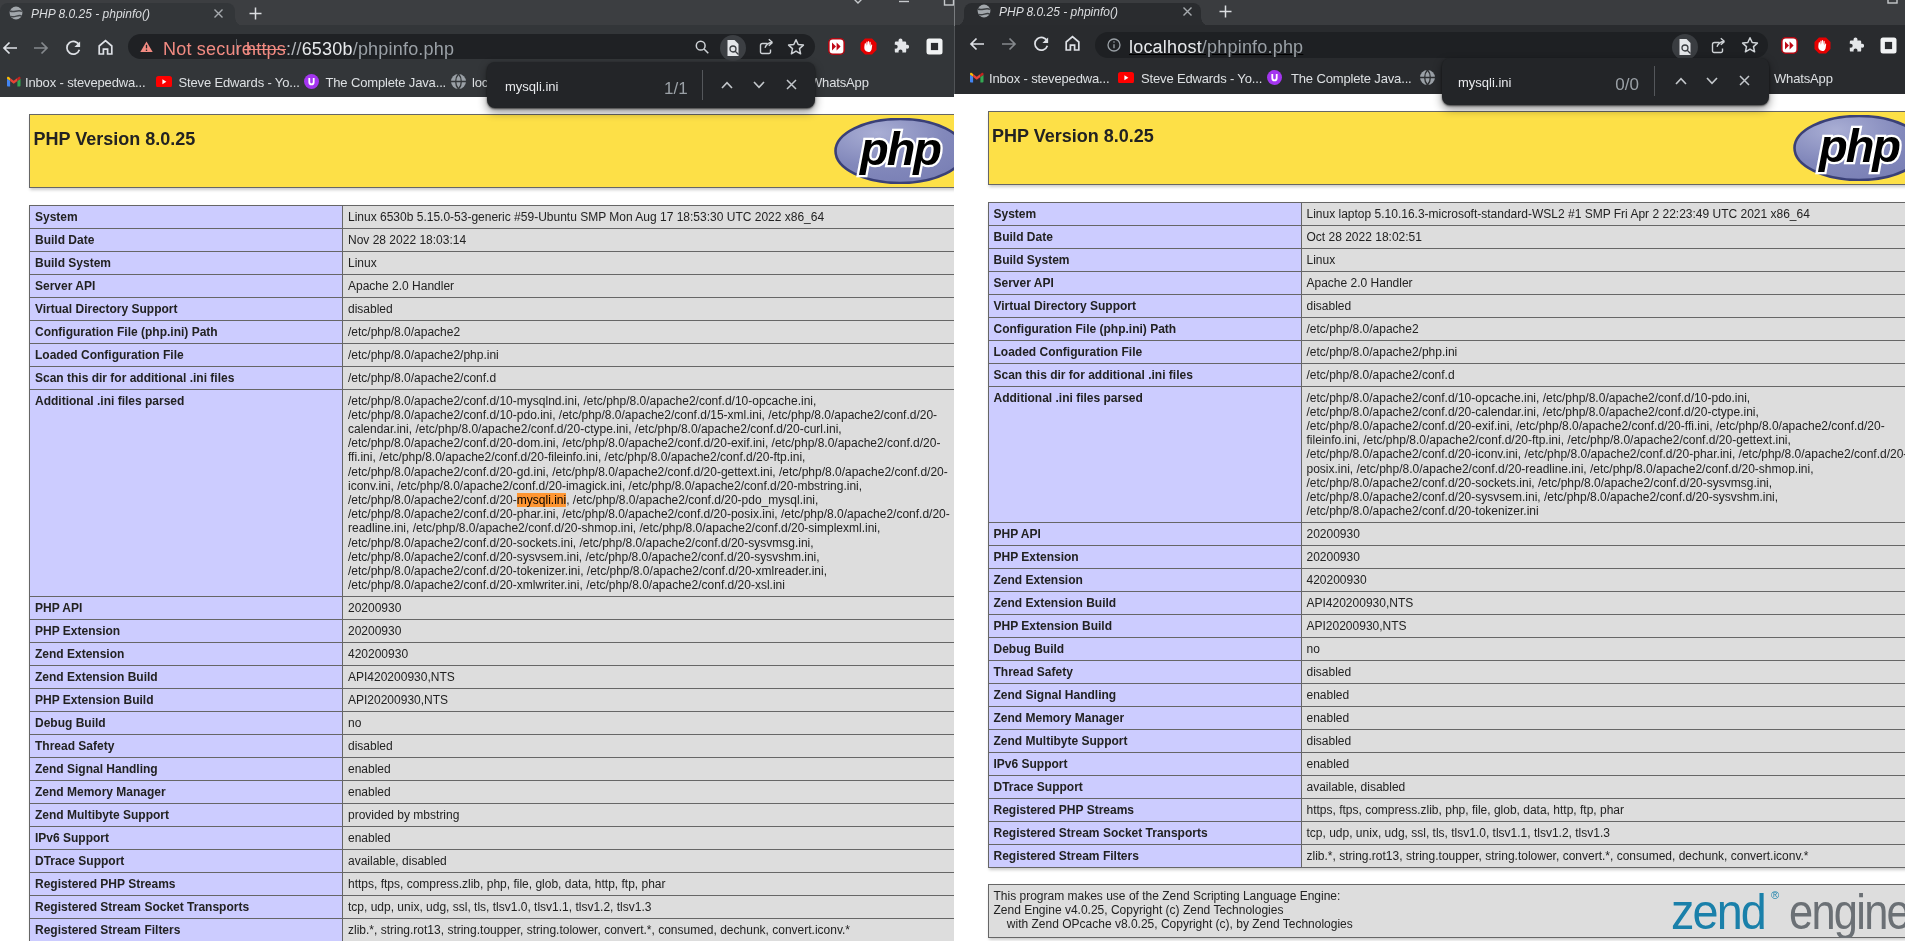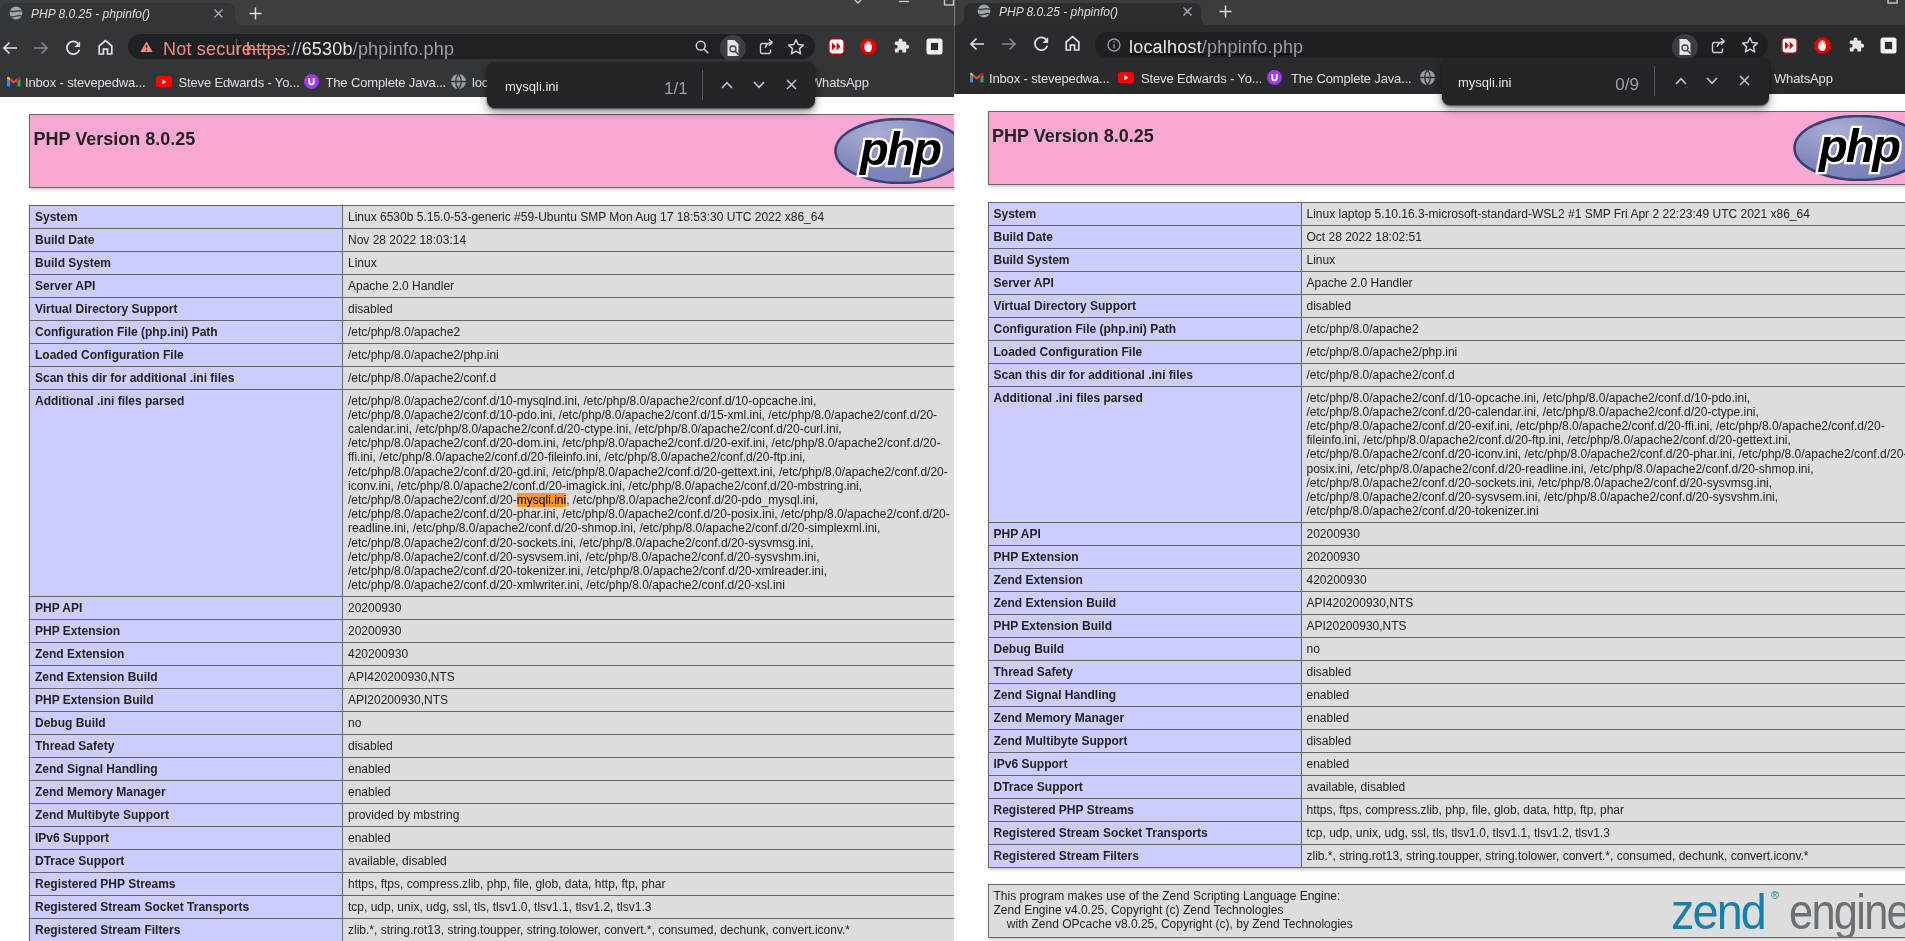--- a/index.html
+++ b/index.html
@@ -8,21 +8,21 @@
 #winR{position:absolute;left:954px;top:0;width:951px;height:941px;overflow:hidden;}
 
 .tabtxt{font-size:12px;color:#dcdee1;white-space:nowrap;font-style:italic;}
 .bktxt{font-size:13px;color:#dde0e3;white-space:nowrap;letter-spacing:-0.15px;text-align:right;}
 .urltxt{font-size:18px;white-space:nowrap;letter-spacing:0.2px;}
 .findtxt{font-size:13px;color:#e8eaed;}
 .findcnt{font-size:17px;color:#9aa0a6;}
 svg{display:block;}
 
 .pg{position:absolute;width:934px;color:#222;}
-.hb{position:relative;background:#f9a8d4;border:1px solid #666;height:71.5px;box-shadow:1px 2px 3px #ccc;text-decoration:underline;}
+.hb{position:relative;background:#fde047;border:1px solid #666;height:71.5px;box-shadow:1px 2px 3px #ccc;text-decoration:underline;}
 .hb h1{margin:0;position:absolute;left:3.5px;top:13.5px;font-size:18px;font-weight:bold;color:#222;white-space:nowrap;}
 .pg table{border-collapse:collapse;width:934px;box-shadow:1px 2px 3px #ccc;table-layout:fixed;}
 .pg td{border:1px solid #666;padding:4px 5px;font-size:12px;line-height:14px;vertical-align:baseline;overflow:hidden;}
 td.e{background:#ccccff;font-weight:bold;width:302px;}
 td.v{background:#dddddd;}
 .ini{line-height:14.2px;display:block;}
 .hl{background:#ff9632;color:#000;}
 .lic{position:relative;background:#dddddd;border:1px solid #666;margin-top:16px;height:44px;padding:4px 5px;font-size:12px;line-height:14px;box-shadow:1px 2px 3px #ccc;}
 </style></head>
 <body>
@@ -511,21 +511,21 @@
       <svg style="position:absolute;left:682px;top:-1px;" width="258" height="54" viewBox="0 0 258 54">
         <text x="0" y="45" font-family="'Liberation Sans',sans-serif" font-size="50" letter-spacing="-2" fill="#1a80aa" textLength="94" lengthAdjust="spacingAndGlyphs">zend</text>
         <text x="100" y="15" font-family="'Liberation Sans',sans-serif" font-size="11" fill="#1a80aa">®</text>
         <text x="118" y="45" font-family="'Liberation Sans',sans-serif" font-size="50" letter-spacing="-2" fill="#6b7075" textLength="120" lengthAdjust="spacingAndGlyphs">engine</text>
       </svg>
     </div>
   </div>
 
   <div class="a" style="left:487.5px;top:58px;width:327px;height:47px;background:#232528;border-radius:8px;box-shadow:0 1px 2px rgba(0,0,0,0.6),0 4px 10px rgba(0,0,0,0.45);"></div>
   <div class="a findtxt" style="left:504px;top:75px;">mysqli.ini</div>
-  <div class="a findcnt" style="left:661px;top:75px;width:24px;text-align:right;">0/9</div>
+  <div class="a findcnt" style="left:661px;top:75px;width:24px;text-align:right;">0/0</div>
   <div class="a" style="left:700px;top:66px;width:1px;height:30px;background:#54575b;"></div>
   <svg class="a" style="left:721px;top:76.5px;" width="12" height="8" viewBox="0 0 12 8" fill="none" stroke="#c3c7cb" stroke-width="1.6">
       <path d="M1 7 L6 1.6 L11 7"></path>
     </svg>
   <svg class="a" style="left:752px;top:76.5px;" width="12" height="8" viewBox="0 0 12 8" fill="none" stroke="#c3c7cb" stroke-width="1.6">
       <path d="M1 1 L6 6.4 L11 1"></path>
     </svg>
   <svg class="a" style="left:784.5px;top:75px;" width="11" height="11" viewBox="0 0 11 11" stroke="#c3c7cb" stroke-width="1.5">
       <path d="M1 1 L10 10 M10 1 L1 10"></path>
     </svg>

